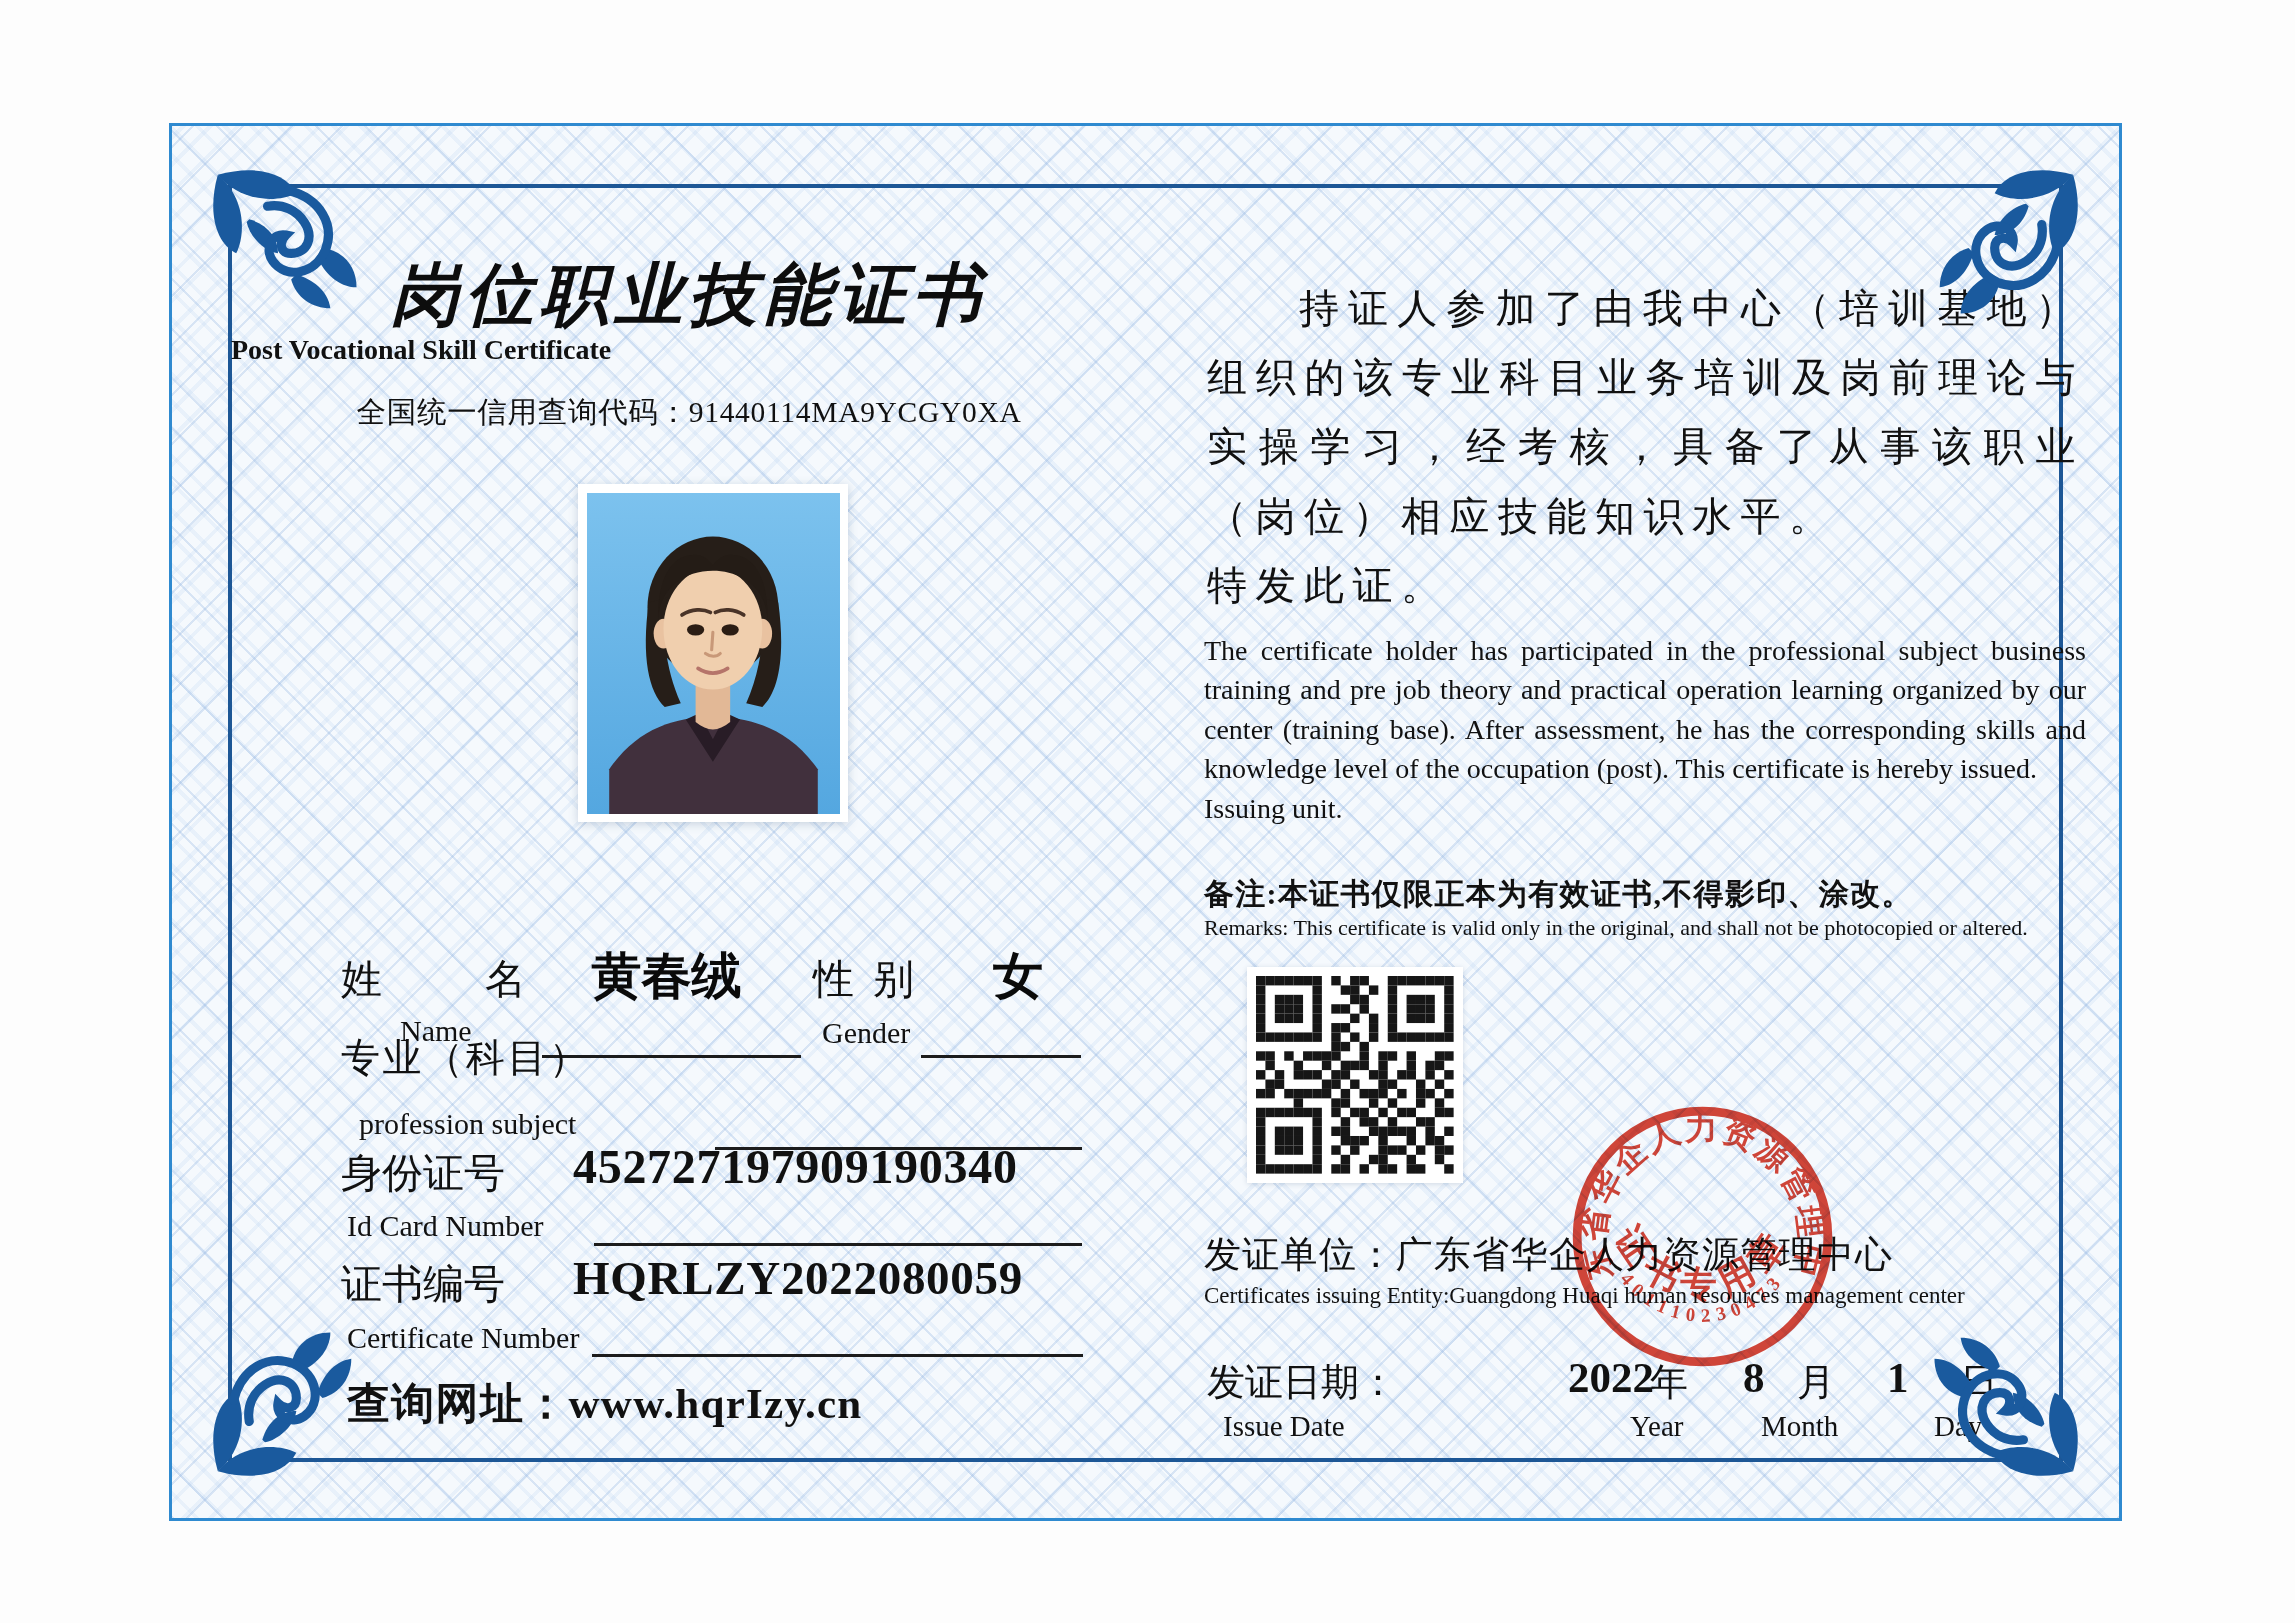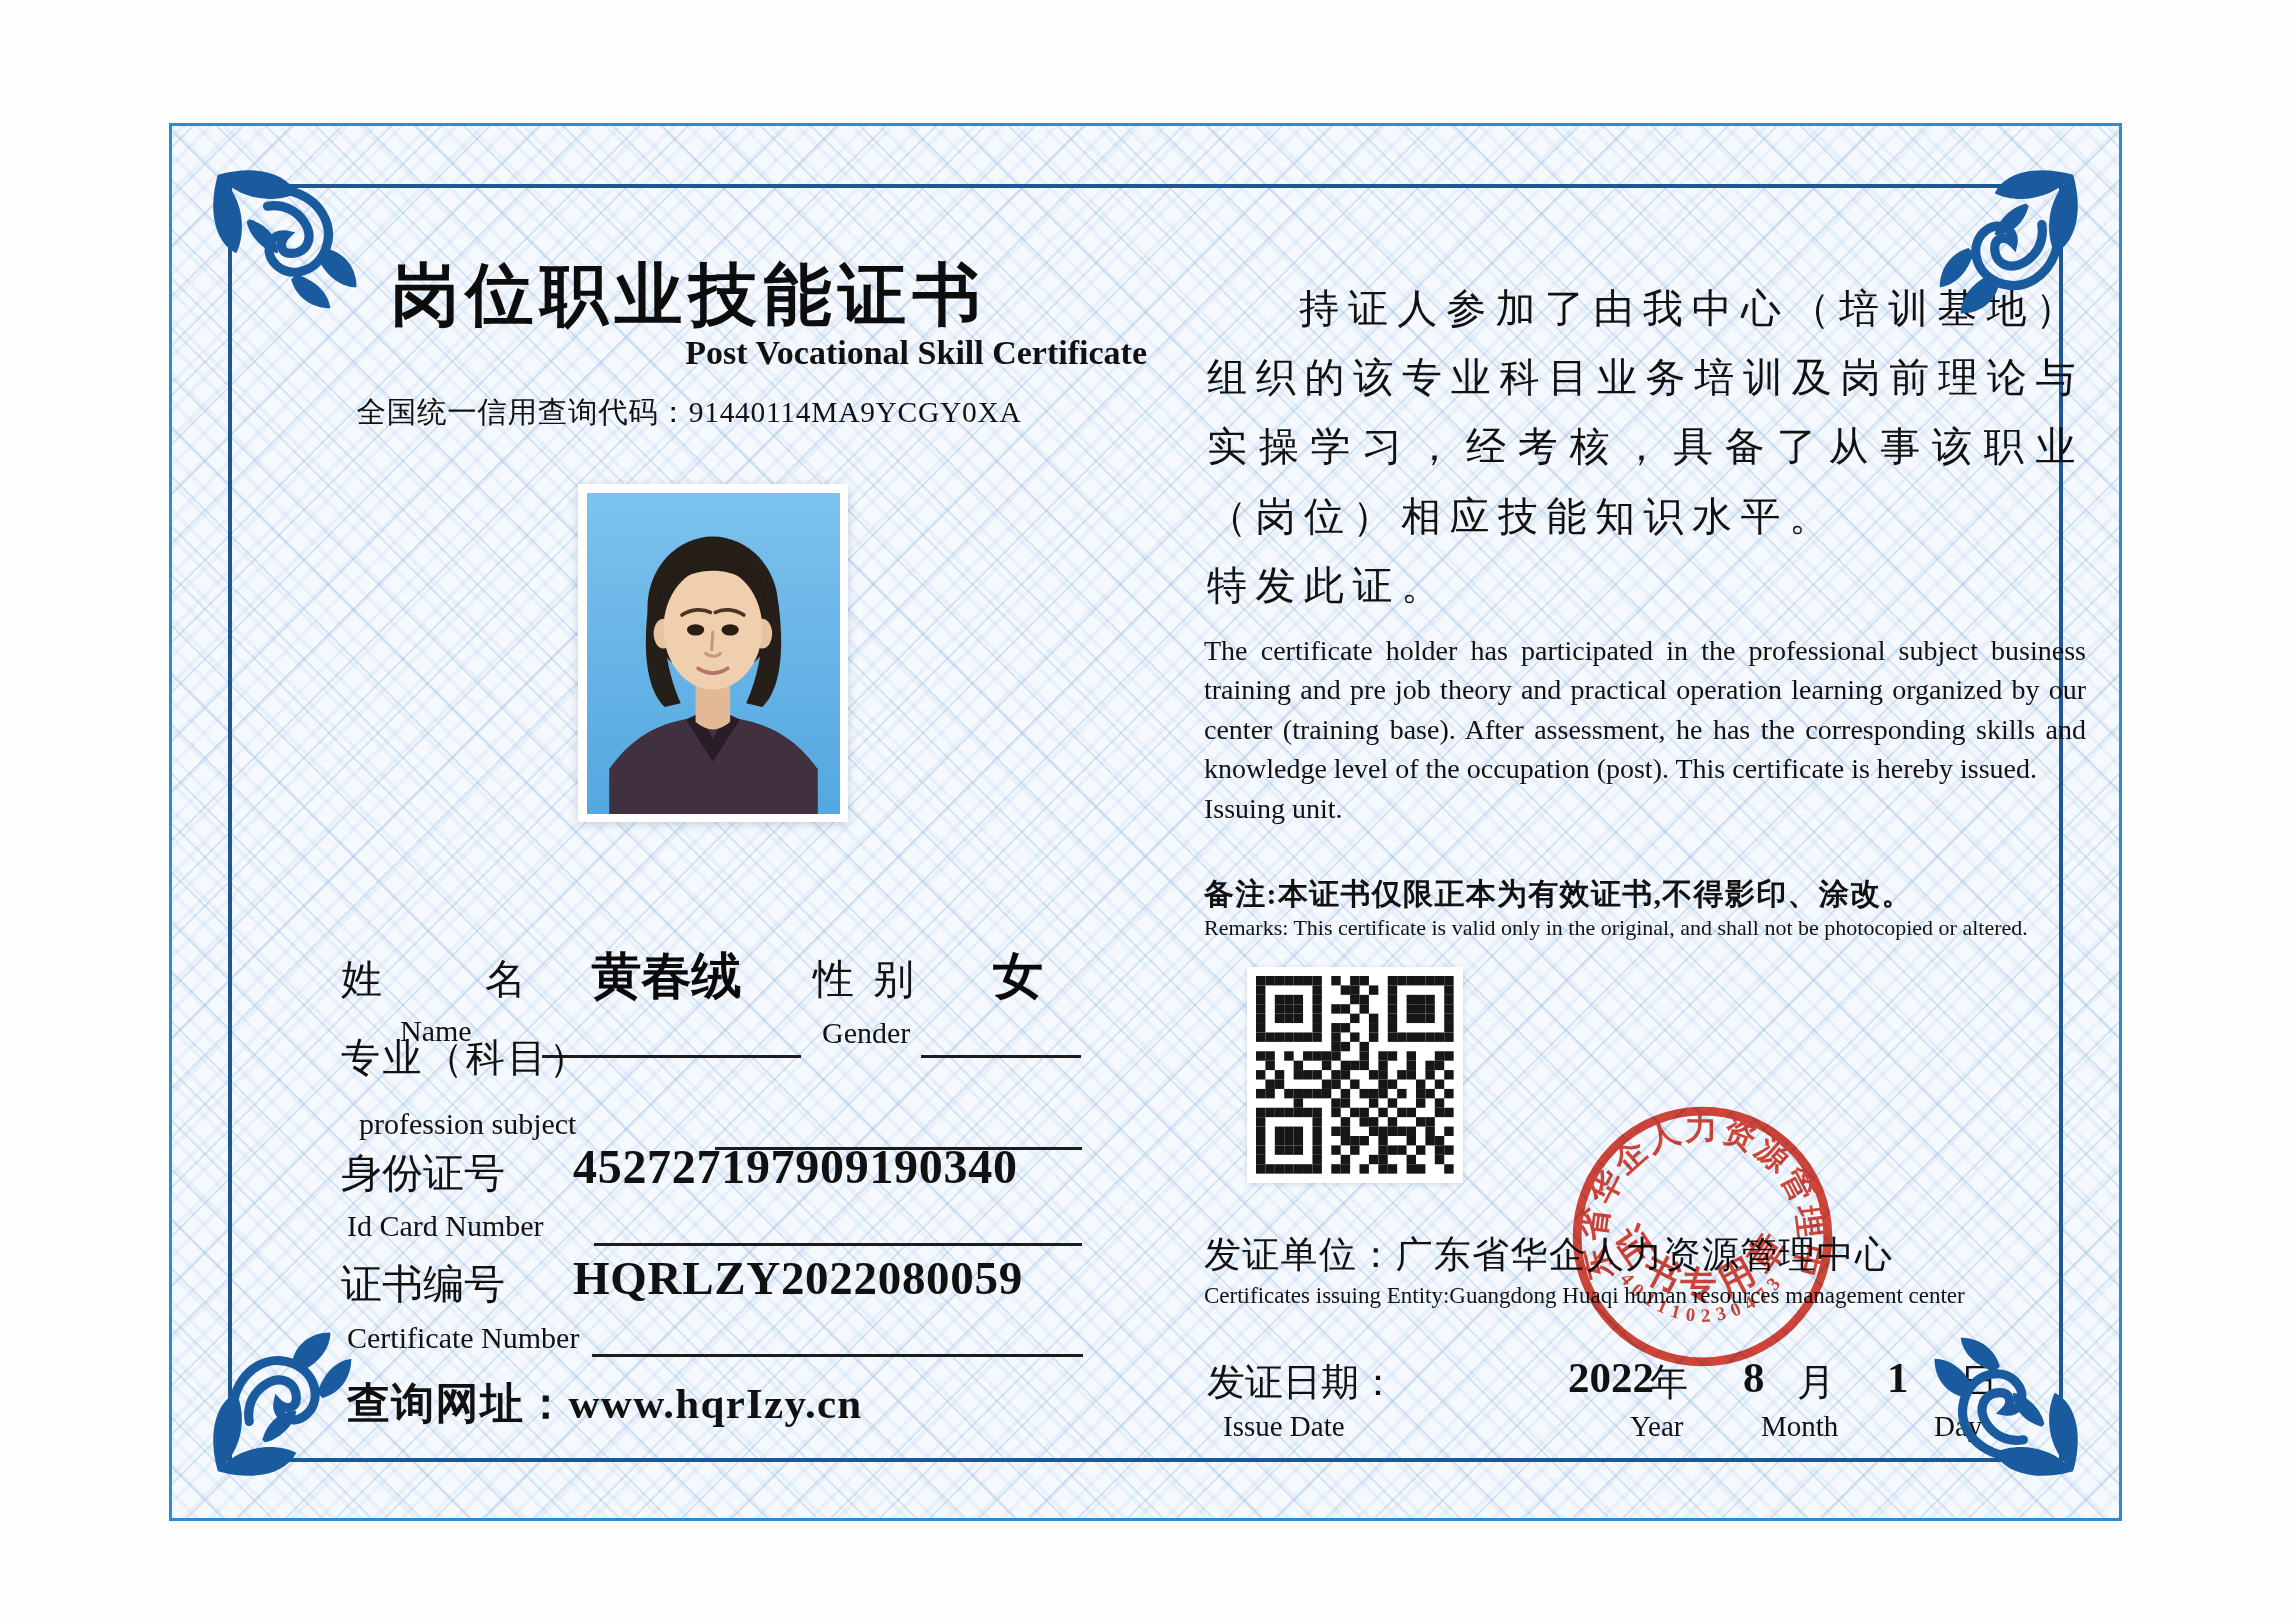--- a/index.html
+++ b/index.html
@@ -19,22 +19,22 @@
   .corner { position:absolute; width:157px; height:157px; z-index:3; }
   .c-tl { left:38px;  top:41px; }
   .c-tr { right:38px; top:41px;    transform:rotate(90deg); }
   .c-br { right:38px; bottom:39px; transform:rotate(180deg); }
   .c-bl { left:38px;  bottom:39px; transform:rotate(270deg); }
 
   .abs { position:absolute; }
   .cn  { font-family:"Liberation Serif", serif; color:#111; }
   .en  { font-family:"Liberation Serif", serif; color:#111; }
 
-  .title    { left:59px;  top:124px; width:916px; text-align:center; font-size:68px; font-weight:900; letter-spacing:6.5px; color:#0d0d0d; }
-  .subtitle { left:59px;  top:208px; width:916px; text-align:right; font-size:34px; font-weight:700; }
+  .title    { left:59px;  top:124px; width:916px; text-align:center; font-size:68px; font-weight:900; letter-spacing:6.5px; color:#0d0d0d;font-style:italic; }
+  .subtitle { left:59px;  top:208px; width:916px; text-align:left; font-size:28px; font-weight:700; }
   .credit   { left:59px;  top:267px; width:916px; text-align:center; font-size:29.5px; letter-spacing:0.7px; }
   .serial   { left:59px;  top:319px; width:916px; text-align:center; font-size:29.5px; letter-spacing:0.7px; }
 
   .photo { left:406px; top:358px; width:270px; height:338px; background:#ffffff;
            padding:8.5px; box-shadow:0 2px 9.2px rgba(60,90,130,.25); }
   .photo svg { width:100%; height:100%; display:block; }
 
   .flabel { font-size:41px; display:flex; justify-content:space-between; }
   .fvalue { font-weight:700; color:#0a0a0a; }
   .sub-en { font-size:30px; }

